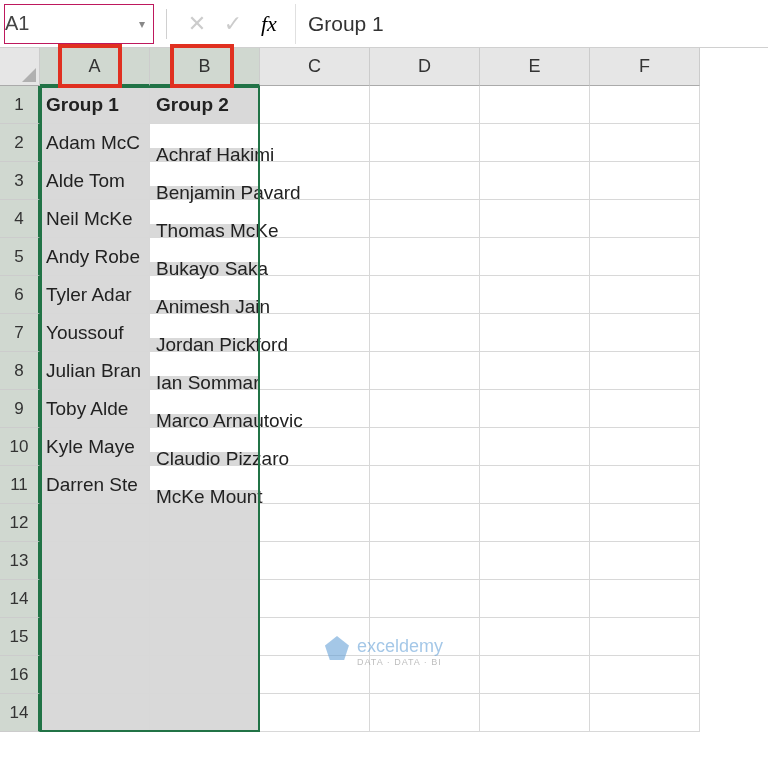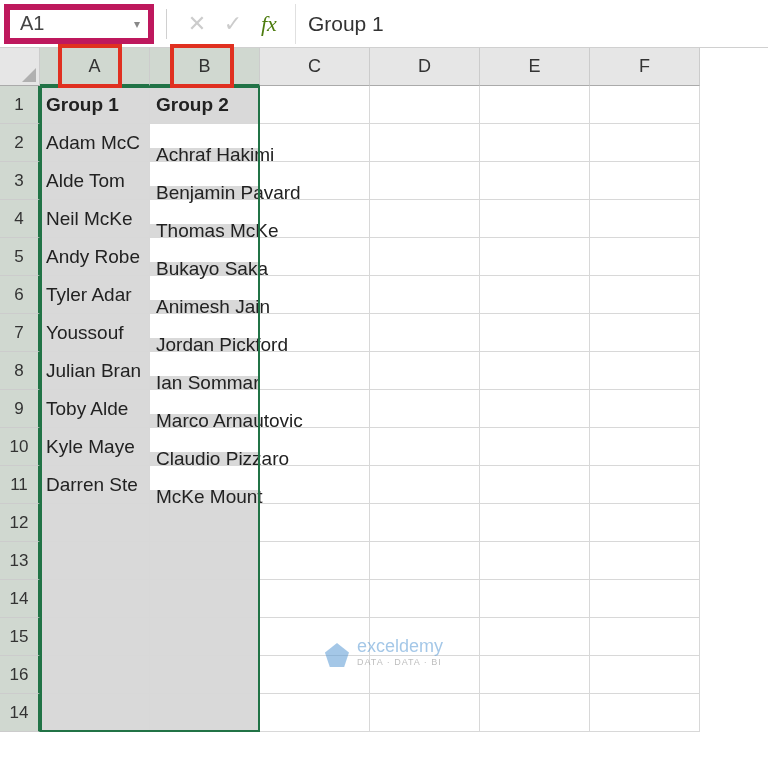--- a/index.html
+++ b/index.html
@@ -14,24 +14,24 @@
     .formula-bar {
       display: flex;
       align-items: center;
       height: 48px;
       border-bottom: 1px solid #d0d0d0;
       background: #fff;
     }
     .name-box {
       width: 150px;
       height: 40px;
-      border: 6px solid #be185d;
-      display: flex;
-      align-items: center;
-      padding-left: 10px;
+      border: 1px solid #be185d;
+      display: flex;
+      align-items: center;
+      padding-left: 0;
       font-size: 20px;
       color: #444;
       margin-left: 4px;
       position: relative;
     }
     .name-box-dropdown {
       position: absolute;
       right: 8px;
       color: #888;
       font-size: 12px;
@@ -50,21 +50,21 @@
       justify-content: center;
       color: #aaa;
       font-size: 22px;
       cursor: pointer;
     }
     .fb-btn.disabled { color: #ccc; cursor: default; }
     .fx-label {
       font-style: italic;
       font-family: 'Times New Roman', serif;
       font-size: 22px;
-      color: #4d7c0f;
+      color: #000000;
       margin: 0 10px;
     }
     .formula-input {
       flex: 1;
       border: none;
       outline: none;
       font-size: 21px;
       color: #333;
       padding-left: 12px;
       height: 40px;
@@ -149,21 +149,21 @@
       border: 4px solid #e03020;
       pointer-events: none;
       z-index: 10;
     }
     .watermark {
       position: absolute;
       bottom: 90px;
       left: 50%;
       transform: translateX(-50%);
       display: flex;
-      align-items: flex-end;
+      align-items: flex-start;
       gap: 8px;
       opacity: 0.55;
       z-index: 20;
     }
     .wm-icon {
       width: 24px; height: 24px;
       background: #5b9bd5;
       clip-path: polygon(50% 0%, 100% 40%, 80% 100%, 20% 100%, 0% 40%);
     }
     .wm-text { font-size: 18px; color: #5b9bd5; font-weight: 500; }

